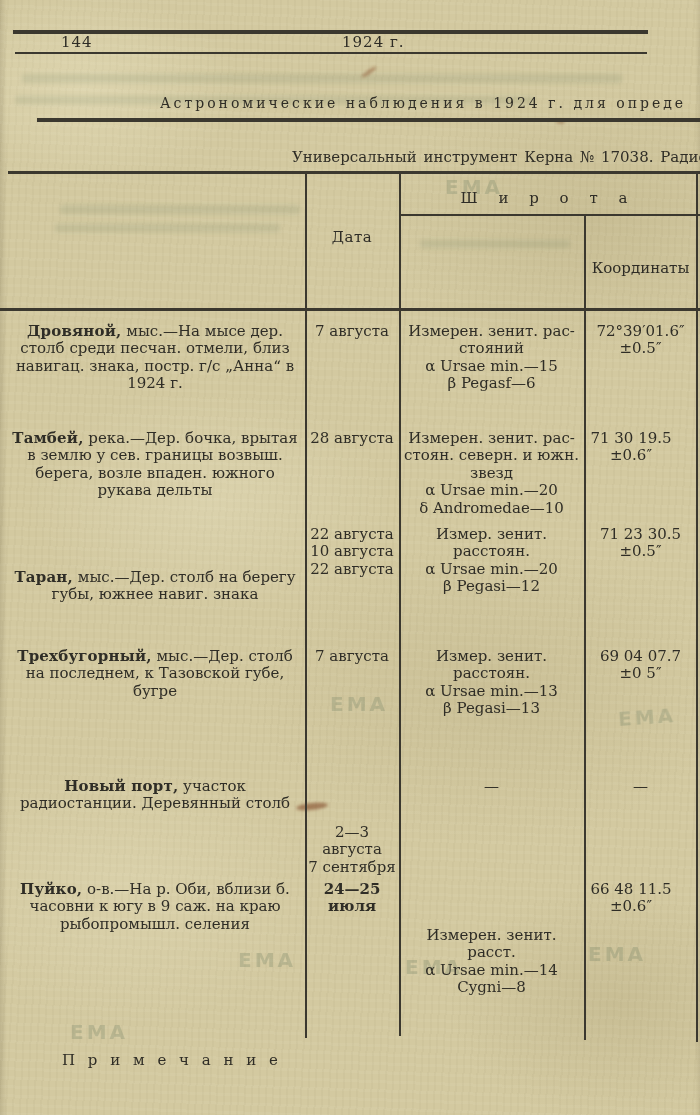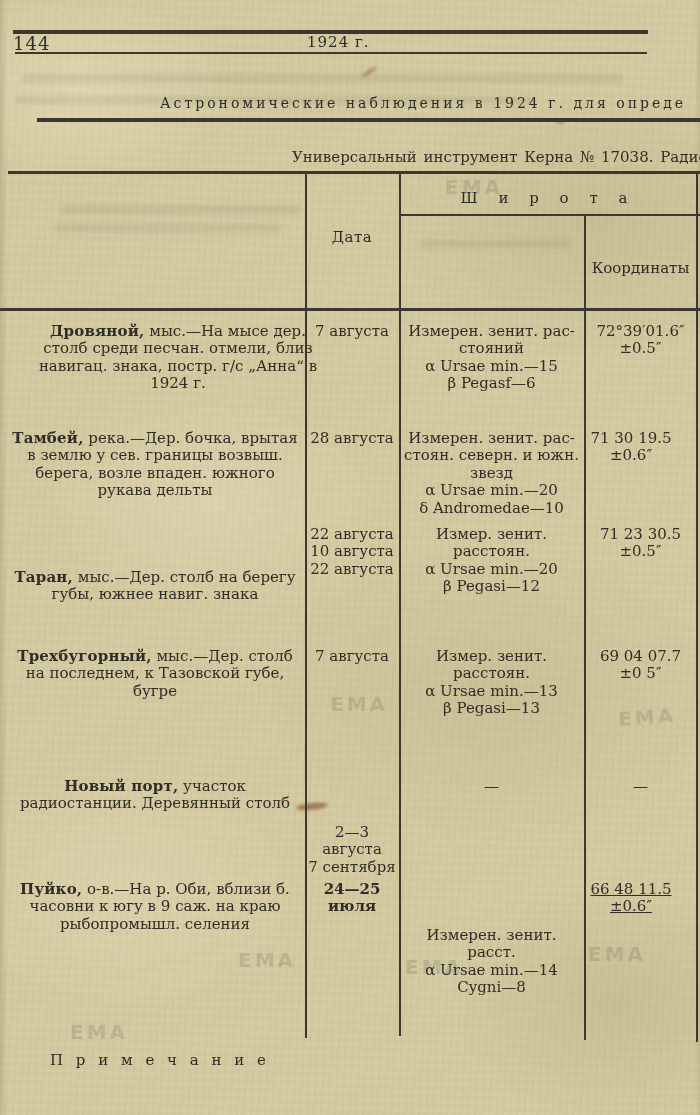--- a/index.html
+++ b/index.html
@@ -24,22 +24,22 @@
       repeating-linear-gradient(2deg, rgba(255,252,235,.05) 0 3px, rgba(0,0,0,0) 3px 9px),
       #d3c9a0;
   }
   .edge-l{position:absolute;left:0;top:0;width:7px;height:1115px;background:linear-gradient(90deg,rgba(60,50,25,.14),rgba(0,0,0,0));}
   .edge-r{position:absolute;right:0;top:0;width:5px;height:1115px;background:linear-gradient(270deg,rgba(60,50,25,.10),rgba(0,0,0,0));}
   .rule{position:absolute;background:#3b382f;}
   .txt{position:absolute;white-space:pre-line;}
   .nowrap{white-space:nowrap;}
   .center{text-align:center;}
 
-  .pgnum{font-size:18px;letter-spacing:1px;}
-  .runhead{font-size:15px;letter-spacing:1px;}
+  .pgnum{font-size:15px;letter-spacing:1px;margin-left:48px;}
+  .runhead{font-size:15px;letter-spacing:1px;margin-left:35px;}
   .title{font-size:14px;letter-spacing:3px;overflow:hidden;}
   .subtitle{font-size:15px;word-spacing:2px;overflow:hidden;}
 
   .th{font-size:15px;color:#2e2c26;}
   .cell{font-size:15px;line-height:17.4px;}
   .pointcell b{font-weight:bold;letter-spacing:.2px;}
 
   .note-h{font-size:15px;letter-spacing:4px;}
   .note-t{font-size:15px;text-align:justify;text-align-last:justify;text-indent:17px;word-spacing:3px;overflow:hidden;white-space:normal;}
 
@@ -85,21 +85,21 @@
   <div class="rule" style="left:584px;top:215px;width:1.6px;height:825px;"></div>
   <div class="rule" style="left:696px;top:172px;width:1.8px;height:870px;"></div>
 
   <div class="txt th center" style="left:399px;top:189px;width:298px;letter-spacing:8px;">Ш и р о т а</div>
   <div class="rule" style="left:399px;top:214px;width:301px;height:1.5px;"></div>
   <div class="txt th center" style="left:305px;top:228px;width:94px;letter-spacing:.5px;">Дата</div>
   <div class="txt th center" style="left:584px;top:259px;width:113px;">Координаты</div>
   <div class="rule" style="left:0px;top:308px;width:700px;height:2.5px;"></div>
 
   <div>
-    <div class="txt cell pointcell center" style="left:10px;top:323px;width:290px;margin-left:23px;"><b>Дровяной,</b><span> мыс.—На мысе дер. столб среди песчан. отмели, близ навигац. знака, постр. г/с „Анна“ в 1924 г.</span></div>
+    <div class="txt cell pointcell center" style="left:10px;top:323px;width:290px;"><b>Дровяной,</b><span> мыс.—На мысе дер. столб среди песчан. отмели, близ навигац. знака, постр. г/с „Анна“ в 1924 г.</span></div>
     <div class="txt cell center" style="left:306px;top:323px;width:92px;">7 августа</div>
     <div class="txt cell center" style="left:400px;top:323px;width:183px;">Измерен. зенит. рас-
 стояний
 α Ursae min.—15
 β Pegasf—6</div>
     <div class="txt cell center" style="left:585px;top:323px;width:111px;">72°39′01.6″
 ±0.5″</div>
   </div>
 
   <div>
@@ -143,18 +143,18 @@
     <div class="txt cell center" style="left:400px;top:778px;width:183px;">—</div>
     <div class="txt cell center" style="left:585px;top:778px;width:111px;">—</div>
   </div>
 
   <div>
     <div class="txt cell pointcell center" style="left:10px;top:881px;width:290px;"><b>Пуйко,</b><span> о-в.—На р. Оби, вблизи б. часовни к югу в 9 саж. на краю рыбопромышл. селения</span></div>
     <div class="txt cell center" style="left:306px;top:881px;width:92px;font-weight:bold;">24—25 июля</div>
     <div class="txt cell center" style="left:400px;top:881px;width:183px;margin-top:46px;">Измерен. зенит. расст.
 α Ursae min.—14
 Cygni—8</div>
-    <div class="txt cell center" style="left:585px;top:881px;width:92px;text-decoration:underline;">66 48 11.5
+    <div class="txt cell center" style="left:585px;top:881px;width:92px;">66 48 11.5
 ±0.6″</div>
   </div>
 
-  <div class="txt note-h nowrap" style="left:50px;top:1051px;">П р и м е ч а н и е</div>
+  <div class="txt note-h nowrap" style="left:62px;top:1051px;">П р и м е ч а н и е</div>
 </div>
 
 </body></html>

